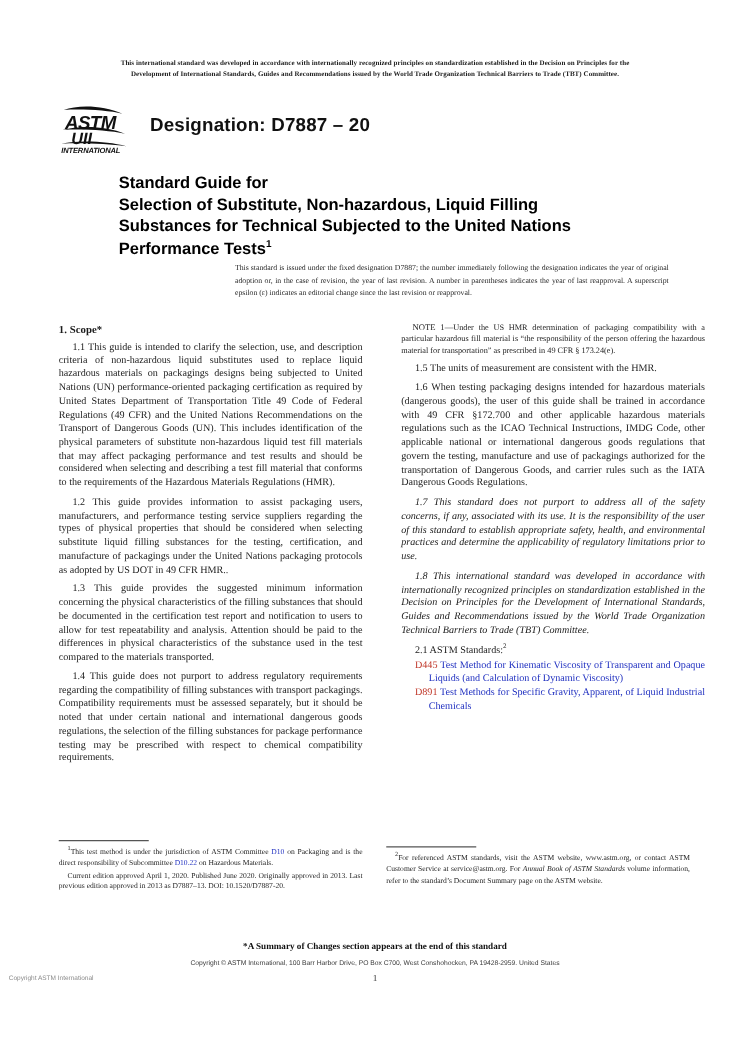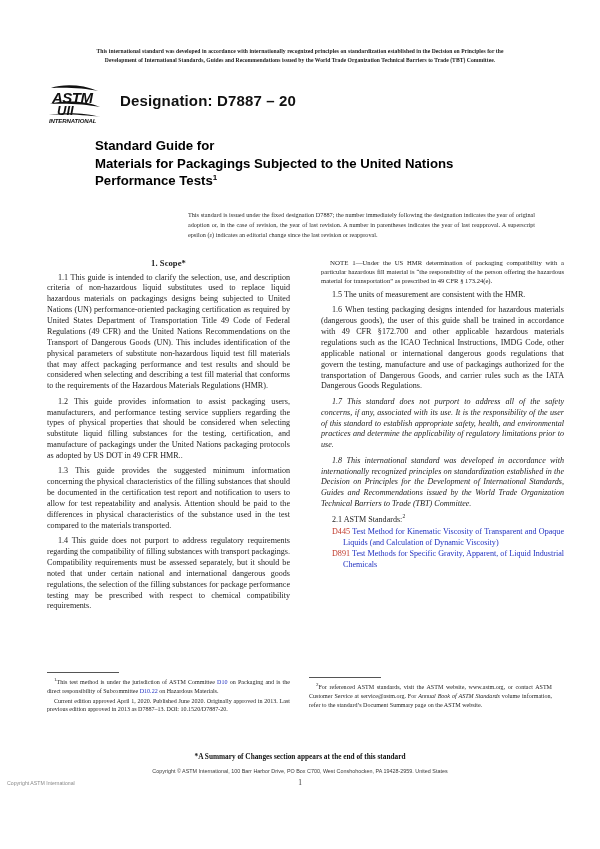--- a/index.html
+++ b/index.html
@@ -109,21 +109,21 @@
   }
   .col-left  { left: 47px; }
   .col-right { left: 321px; }
 
   h2.sec {
     font-family: "Liberation Serif", serif;
     font-weight: bold;
     font-size: 8.6px;
     margin: 0 0 3px 0;
     padding: 0;
-    text-align: center;
+    text-align: left;
     letter-spacing: 0.005em;
   }
   h2.sec.spaced { margin-top: 9px; }
 
   p.para {
     margin: 0 0 4.5px 0;
     text-indent: 11px;
     text-align: justify;
     hyphens: auto;
   }
@@ -247,21 +247,22 @@
           <path d="M1 31 C16 28, 38 29, 53 33 C38 31, 16 30, 1 31 Z"></path>
           <text x="1" y="38.5" font-family="Liberation Sans, sans-serif" font-size="6" font-weight="bold" font-style="italic" letter-spacing="-0.1">INTERNATIONAL</text>
         </g>
       </svg>
     </div>
     <div class="designation">Designation: D7887 – 20</div>
   </div>
 
   <div class="title-block">
     <div>Standard Guide for</div>
-    <div>Materials for Packagings Subjected to the United Nations</div>
+    <div>Selection of Substitute, Non-hazardous, Liquid Filling</div>
+    <div>Substances for Technical Subjected to the United Nations</div>
     <div><span>Performance Tests</span><sup>1</sup></div>
   </div>
 
   <div class="issue-note">This standard is issued under the fixed designation D7887; the number immediately following the designation indicates the year of original adoption or, in the case of revision, the year of last revision. A number in parentheses indicates the year of last reapproval. A superscript epsilon (ε) indicates an editorial change since the last revision or reapproval.</div>
 
   <div class="col col-left">
     <h2 class="sec">1. Scope*</h2>
     <p class="para">1.1 This guide is intended to clarify the selection, use, and description criteria of non-hazardous liquid substitutes used to replace liquid hazardous materials on packagings designs being subjected to United Nations (UN) performance-oriented packaging certification as required by United States Department of Transportation Title 49 Code of Federal Regulations (49 CFR) and the United Nations Recommendations on the Transport of Dangerous Goods (UN). This includes identification of the physical parameters of substitute non-hazardous liquid test fill materials that may affect packaging performance and test results and should be considered when selecting and describing a test fill material that conforms to the requirements of the Hazardous Materials Regulations (HMR).</p>
     <p class="para">1.2 This guide provides information to assist packaging users, manufacturers, and performance testing service suppliers regarding the types of physical properties that should be considered when selecting substitute liquid filling substances for the testing, certification, and manufacture of packagings under the United Nations packaging protocols as adopted by US DOT in 49 CFR HMR..</p>
     <p class="para">1.3 This guide provides the suggested minimum information concerning the physical characteristics of the filling substances that should be documented in the certification test report and notification to users to allow for test repeatability and analysis. Attention should be paid to the differences in physical characteristics of the substance used in the test compared to the materials transported.</p>

